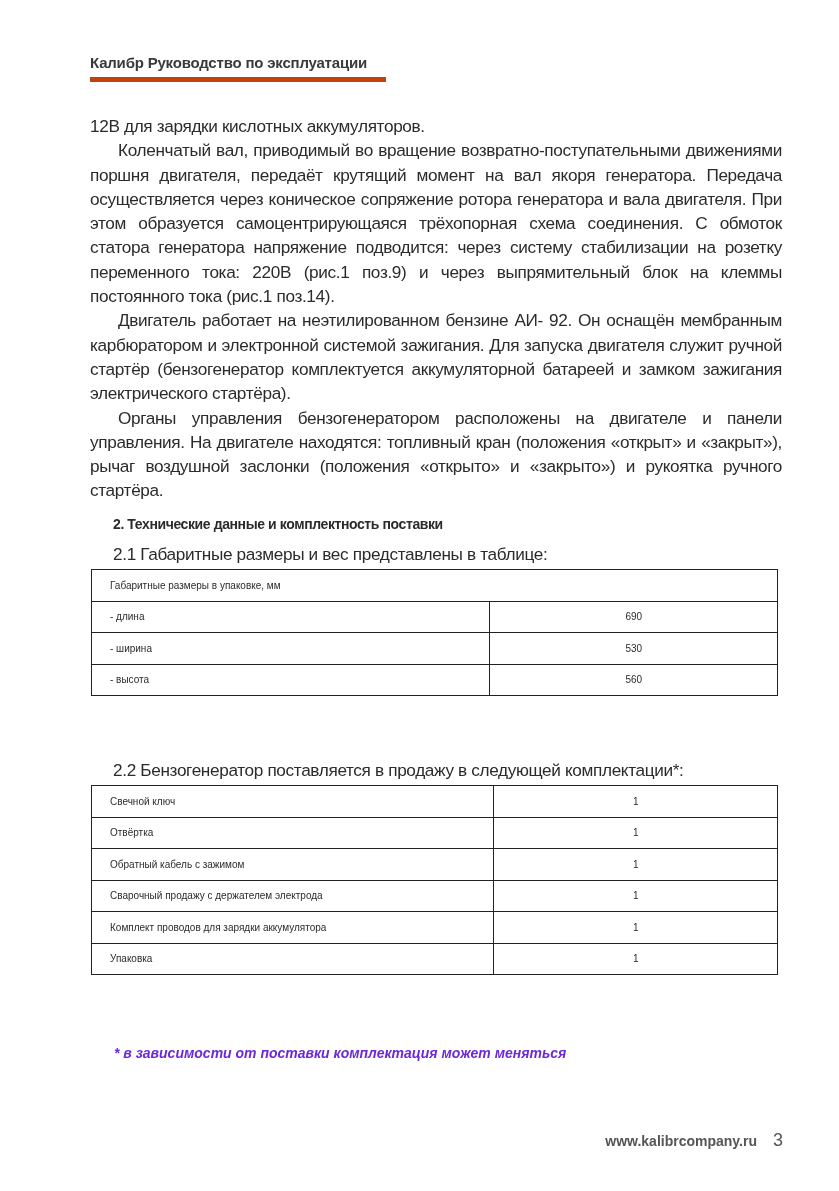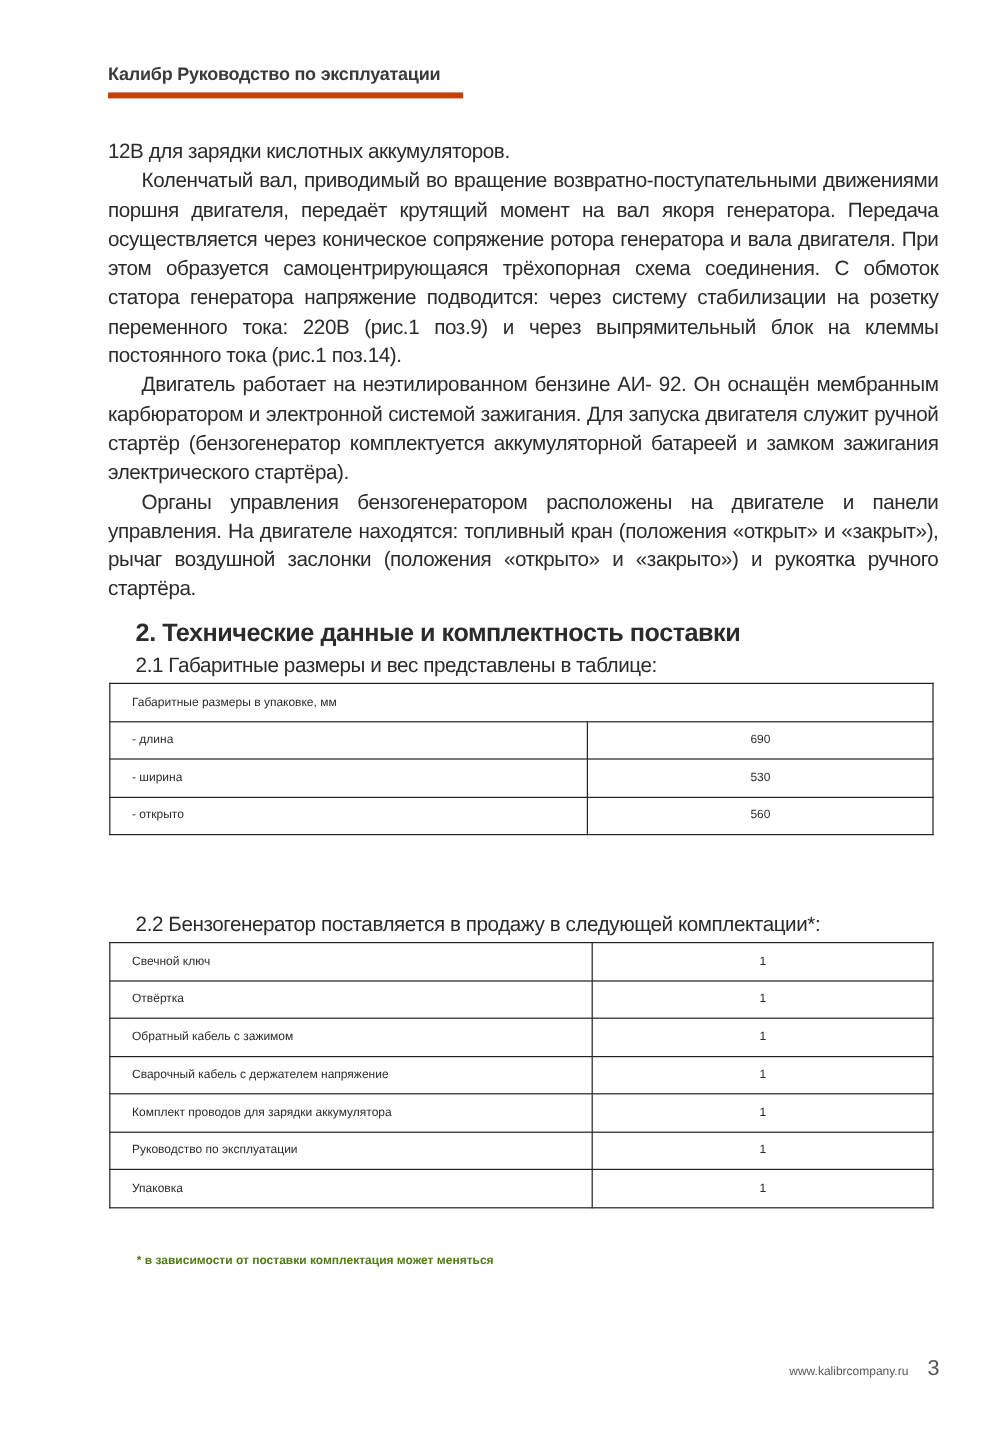--- a/index.html
+++ b/index.html
@@ -40,21 +40,21 @@
   .body-text p {
     margin: 0;
   }
   .body-text p.indent {
     text-indent: 28px;
   }
   .section-title {
     position: absolute;
     left: 113px;
     top: 516px;
-    font-size: 21px;
+    font-size: 14px;
     font-weight: bold;
     color: #2b2b2b;
     letter-spacing: -0.4px;
   }
   .subsection {
     position: absolute;
     left: 113px;
     font-size: 17.2px;
     color: #2b2b2b;
     letter-spacing: -0.35px;
@@ -80,35 +80,37 @@
   #table-dimensions { top: 569px; width: 687px; }
   #table-dimensions col.c1 { width: 399px; }
   #table-dimensions col.c2 { width: 288px; }
   #table-package { top: 785px; width: 687px; }
   #table-package col.c1 { width: 403px; }
   #table-package col.c2 { width: 284px; }
   .footnote {
     position: absolute;
     left: 114px;
     top: 1045px;
-    font-size: 10px;
+    font-size: 14px;
     font-weight: bold;
-    color: #4d7c0f;
+    font-style: italic;
+    color: #6d28d9;
   }
   .page-footer {
     position: absolute;
     right: 56px;
     top: 1130px;
     color: #555;
     display: flex;
     align-items: baseline;
     gap: 16px;
   }
   .page-footer .url {
-    font-size: 10px;
+    font-size: 14px;
+    font-weight: bold;
   }
   .page-footer .page-num {
     font-size: 18px;
   }
 </style>
 </head>
 <body>
 
 <div class="running-header">Калибр Руководство по эксплуатации</div>
 
@@ -133,21 +135,21 @@
   </tr>
   <tr>
     <td>- длина</td>
     <td class="val">690</td>
   </tr>
   <tr>
     <td>- ширина</td>
     <td class="val">530</td>
   </tr>
   <tr>
-    <td>- открыто</td>
+    <td>- высота</td>
     <td class="val">560</td>
   </tr>
 </tbody>
   </table>
 
 <div class="subsection" style="top:760px;">2.2 Бензогенератор поставляется в продажу в следующей комплектации*:</div>
 
 <table class="spec" id="table-package">
   <colgroup>
       <col class="c1">
@@ -160,29 +162,25 @@
   </tr>
   <tr>
     <td>Отвёртка</td>
     <td class="val">1</td>
   </tr>
   <tr>
     <td>Обратный кабель с зажимом</td>
     <td class="val">1</td>
   </tr>
   <tr>
-    <td>Сварочный кабель с держателем напряжение</td>
+    <td>Сварочный продажу с держателем электрода</td>
     <td class="val">1</td>
   </tr>
   <tr>
     <td>Комплект проводов для зарядки аккумулятора</td>
-    <td class="val">1</td>
-  </tr>
-  <tr>
-    <td>Руководство по эксплуатации</td>
     <td class="val">1</td>
   </tr>
   <tr>
     <td>Упаковка</td>
     <td class="val">1</td>
   </tr>
 </tbody>
   </table>
 
 <div class="footnote">* в зависимости от поставки комплектация может меняться</div>

